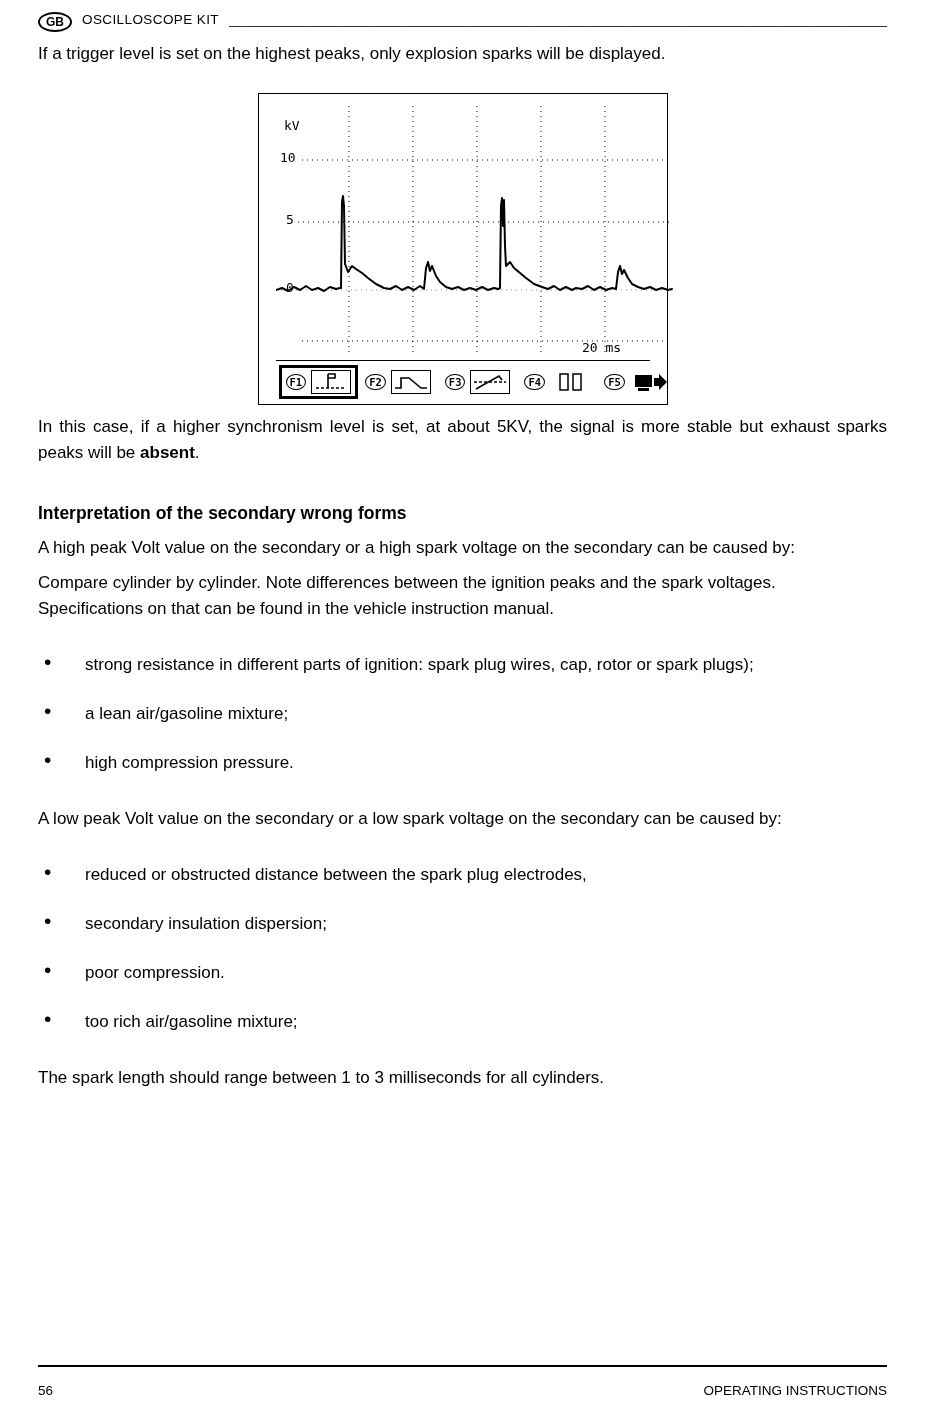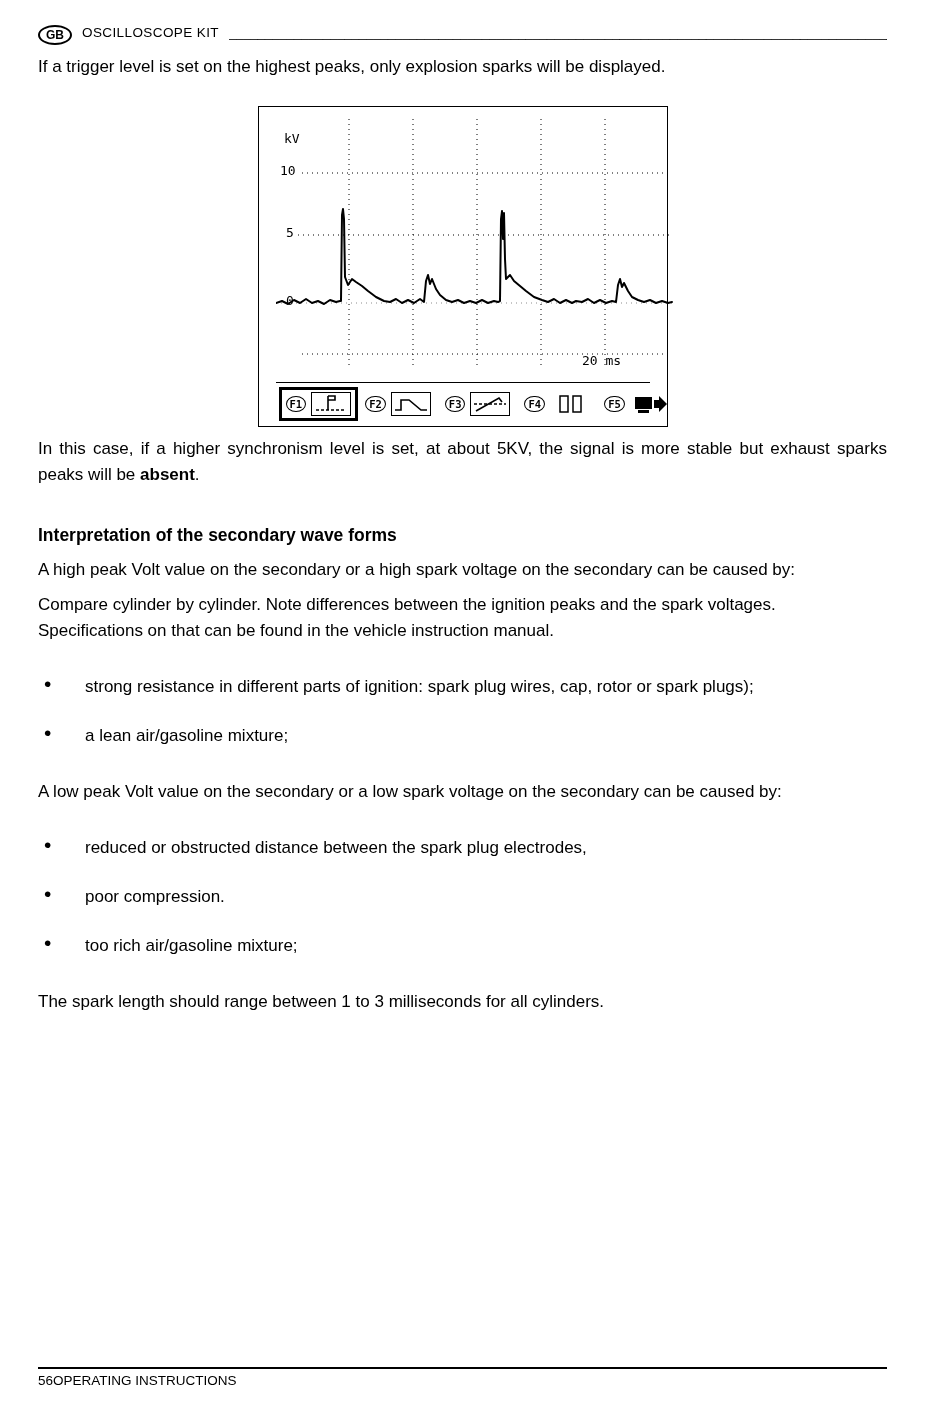--- a/index.html
+++ b/index.html
@@ -4,21 +4,21 @@
 <style>
   * { margin:0; padding:0; box-sizing:border-box; }
   html,body { width:950px; height:1407px; background:#fff; }
   body {
     font-family:"Liberation Sans", sans-serif;
     color:#000; position:relative; overflow:hidden;
   }
   .page { position:absolute; inset:0; padding:12px 63px 0 38px; }
 
   
-  .header { display:flex; align-items:baseline; gap:10px; font-size:13.5px;margin-top:13px; }
+  .header { display:flex; align-items:baseline; gap:10px; font-size:13.5px; }
   .gb-badge {
     border:2px solid #000; border-radius:50%; font-weight:bold; font-size:12px;
     padding:1px 6px; align-self:center;
   }
   .header-title { letter-spacing:.4px; white-space:nowrap; }
   .header-rule { flex:1; white-space:nowrap; overflow:hidden; font-size:13px; }
 
   
   .copy { font-size:17px; line-height:26px; text-align:justify; }
   p.copy { margin-top:9px; }
@@ -37,44 +37,44 @@
     padding:8px 17px 3px; background:#fff;
   }
   .scope-plot { position:relative; width:398px; margin:0 auto; }
   .scope-plot svg { display:block; }
   .scope-grid line { stroke:#000; stroke-width:1; stroke-dasharray:1 4; }
   .scope-trace { fill:none; stroke:#000; stroke-width:2; stroke-linejoin:round; stroke-linecap:round; }
   .scope-text { font-family:"DejaVu Sans Mono", monospace; font-size:13px; fill:#000; }
 
   .scope-buttons {
     display:flex; align-items:center; justify-content:space-between;
-    border-top:1.5px solid #000; margin-top:9px; padding:4px 3px 2px;
+    border-top:1.5px solid #000; margin-top:0; padding:4px 3px 2px;
   }
   .fkey { display:flex; align-items:center; gap:5px; padding:2px 4px; border:3px solid transparent; }
   .fkey.sel { border-color:#000; }
   .foval {
     border:1.5px solid #000; border-radius:50%; font-family:"DejaVu Sans Mono", monospace;
     font-size:10.5px; font-weight:bold; padding:1px 3px; line-height:1.2; white-space:nowrap;
   }
   .ficon {
     width:40px; height:24px; border:1.5px solid #000;
     display:flex; align-items:center; justify-content:center;
   }
   .ficon.plain { border:none; }
   .ficon svg { display:block; }
   .icon-stroke { fill:none; stroke:#000; stroke-width:1.6; }
   .icon-dash { fill:none; stroke:#000; stroke-width:1.3; stroke-dasharray:3 2; }
   .icon-fill { fill:#000; stroke:none; }
   .icon-bar { fill:#fff; stroke:#000; stroke-width:1.5; }
 
   
   .footer {
-    position:absolute; left:38px; right:63px; bottom:19px;
-    border-top:2px solid #000; padding-top:4px;
-    display:flex; font-size:13.5px;
+    position:absolute; left:38px; right:63px; bottom:9px;
+    border-top:2px solid #000; padding-top:16px;
+    display:flex; justify-content:space-between; font-size:13.5px;
   }
 </style>
 </head>
 <body>
 
 <div class="page">
 
   <div class="header">
     <span class="gb-badge">GB</span>
     <span class="header-title">OSCILLOSCOPE KIT</span>
@@ -157,36 +157,38 @@
             <path class="icon-fill" d="M22 7 h5 v-4 l8 8 -8 8 v-4 h-5 z"></path>
           </svg>
         </span>
       </div>
 
     </div>
   </figure>
 
   <p class="copy"><span>In this case, if a higher synchronism level is set, at about 5KV, the signal is more stable but exhaust sparks peaks will be </span><span class="b">absent</span><span>.</span></p>
 
-  <h2 class="copy">Interpretation of the secondary wave forms</h2>
+  <h2 class="copy">Interpretation of the secondary wrong forms</h2>
 
   <p class="copy">A high peak Volt value on the secondary or a high spark voltage on the secondary can be caused by:</p>
 
   <p class="copy">
     <span style="display:block">Compare cylinder by cylinder. Note differences between the ignition peaks and the spark voltages.</span>
     <span style="display:block">Specifications on that can be found in the vehicle instruction manual.</span>
   </p>
   <ul class="copy">
     <li>strong resistance in different parts of ignition: spark plug wires, cap, rotor or spark plugs);</li>
     <li>a lean air/gasoline mixture;</li>
+    <li>high compression pressure.</li>
   </ul>
 
   <p class="copy" style="margin-top:30px">A low peak Volt value on the secondary or a low spark voltage on the secondary can be caused by:</p>
   <ul class="copy">
     <li>reduced or obstructed distance between the spark plug electrodes,</li>
+    <li>secondary insulation dispersion;</li>
     <li>poor compression.</li>
     <li>too rich air/gasoline mixture;</li>
   </ul>
 
   <p class="copy" style="margin-top:30px">The spark length should range between 1 to 3 milliseconds for all cylinders.</p>
 
 
   <div class="footer">
     <span>56</span>
     <span>OPERATING INSTRUCTIONS</span>

